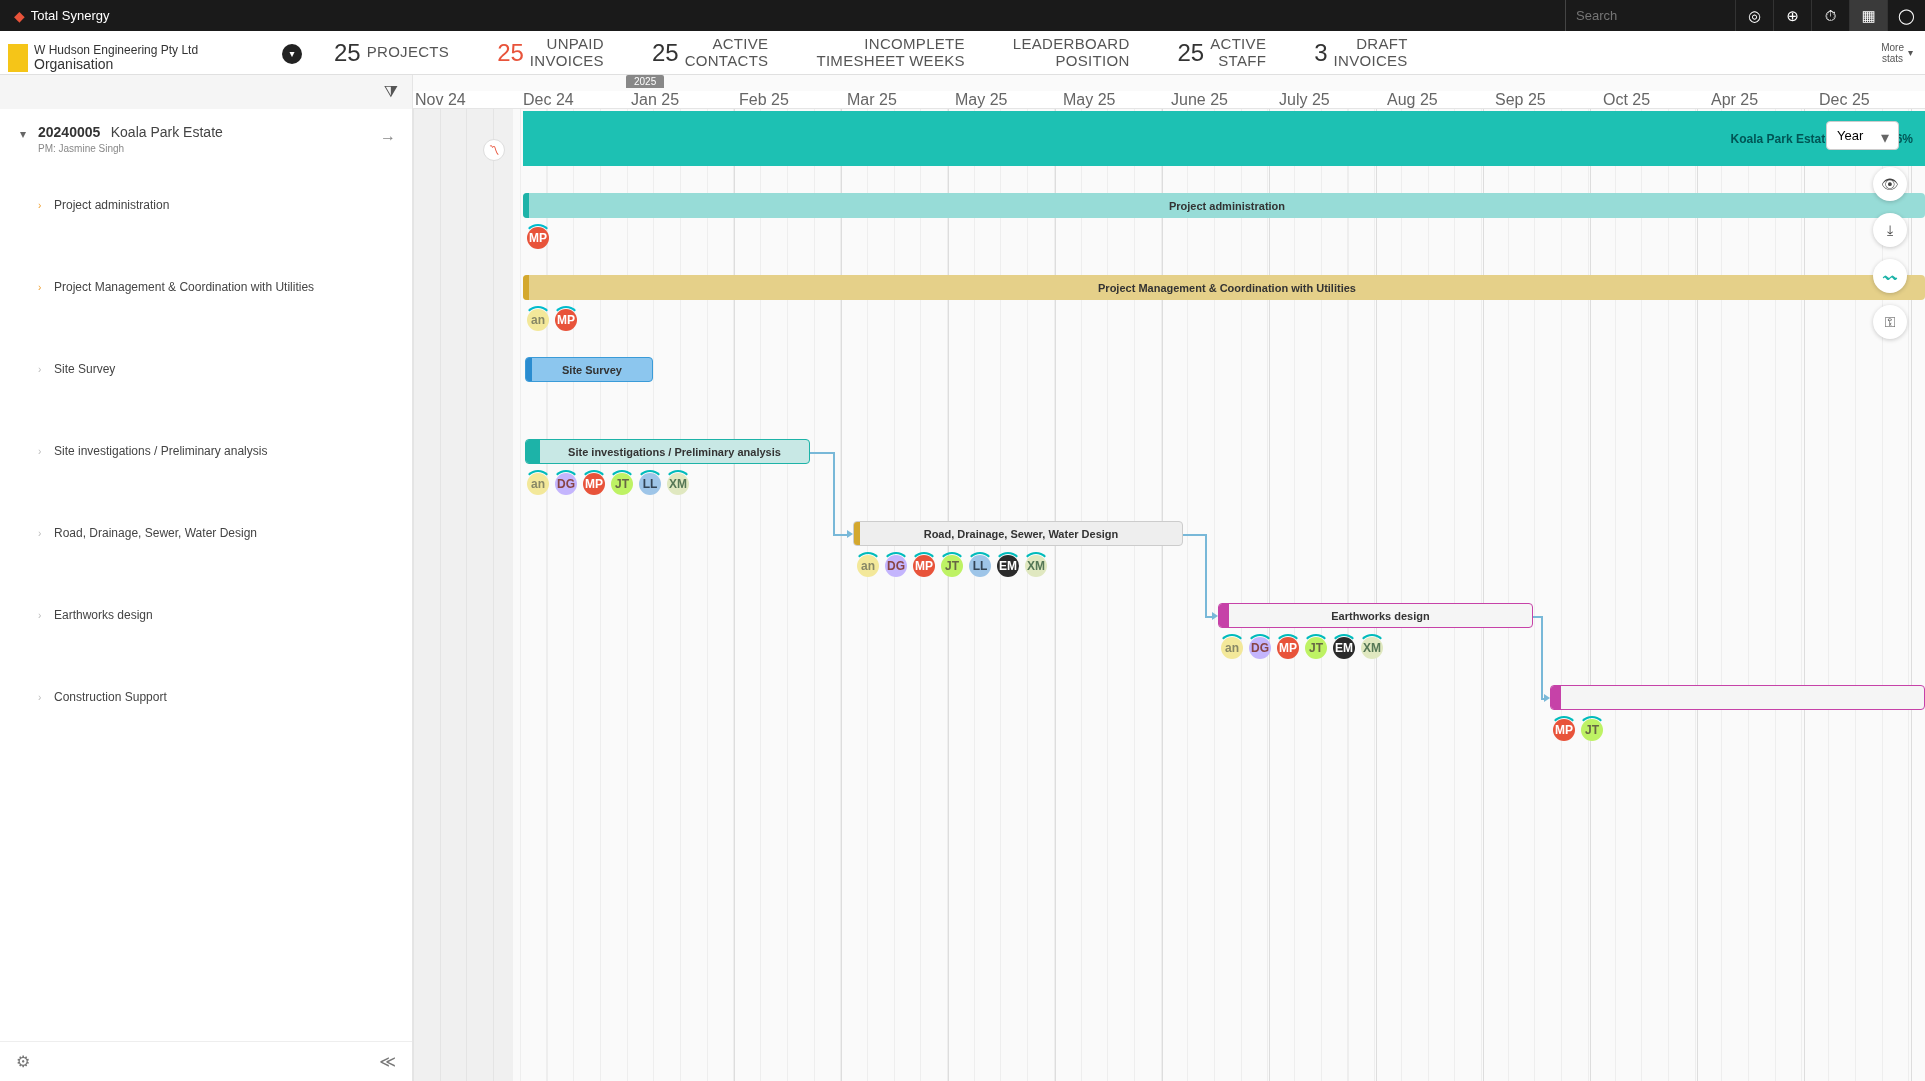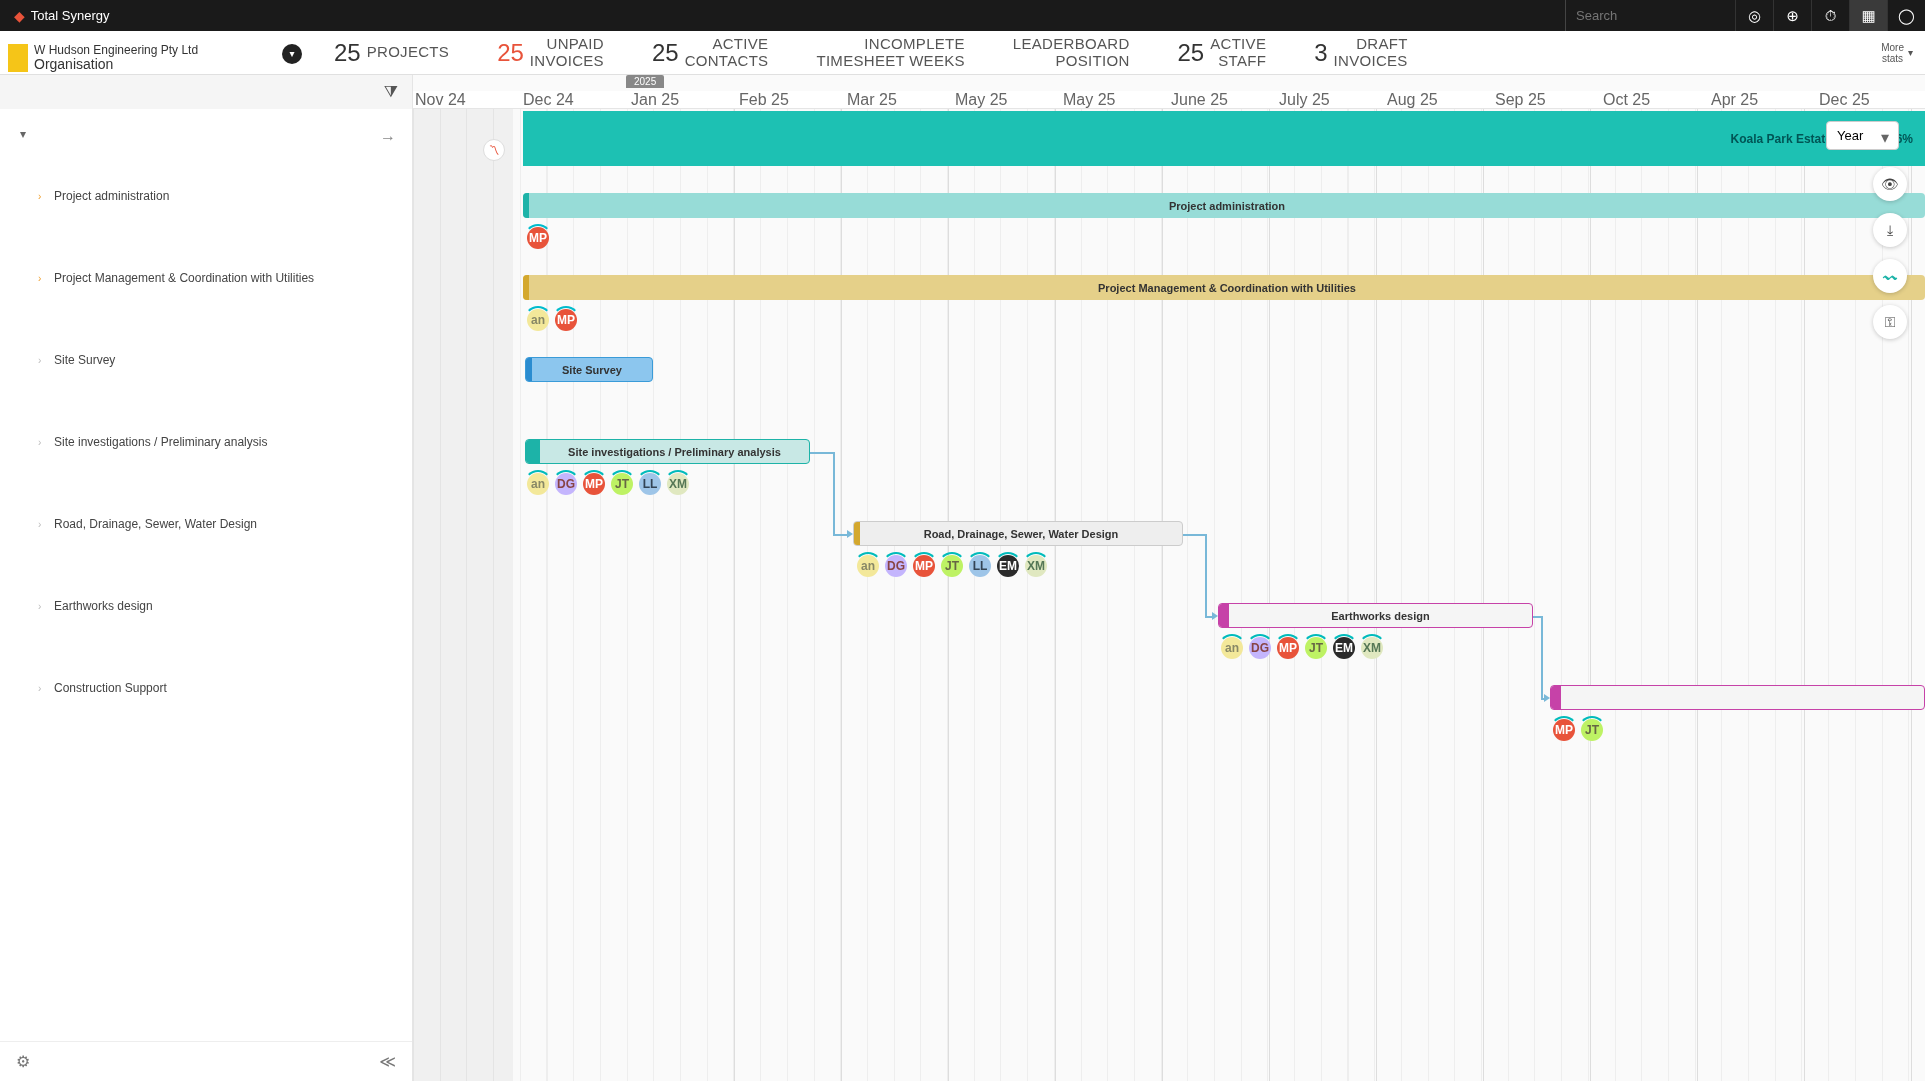--- a/index.html
+++ b/index.html
@@ -147,20 +147,30 @@
 </div>
 
 <div class="main">
 
   <div class="sidebar">
     <div class="sb-filter">
       <span style="color:#555;">⧩</span>
     </div>
     <div class="sb-proj-hdr">
       <span class="sb-caret">▾</span>
+      <div style="flex:1">
+        <div>
+          <span class="sb-proj-title">20240005</span>
+          <span class="sb-proj-title sb-proj-name" style="margin-left:6px;">Koala Park Estate</span>
+        </div>
+        <div class="sb-pm">
+          <span>PM:</span>
+          <span>Jasmine Singh</span>
+        </div>
+      </div>
       <span class="sb-arrow">→</span>
     </div>
     <div class="sb-tasks">
       <div class="sb-task">
           <span class="chev">›</span>
           <span>Project administration</span>
         </div>
       <div class="sb-task">
           <span class="chev">›</span>
           <span>Project Management &amp; Coordination with Utilities</span>

